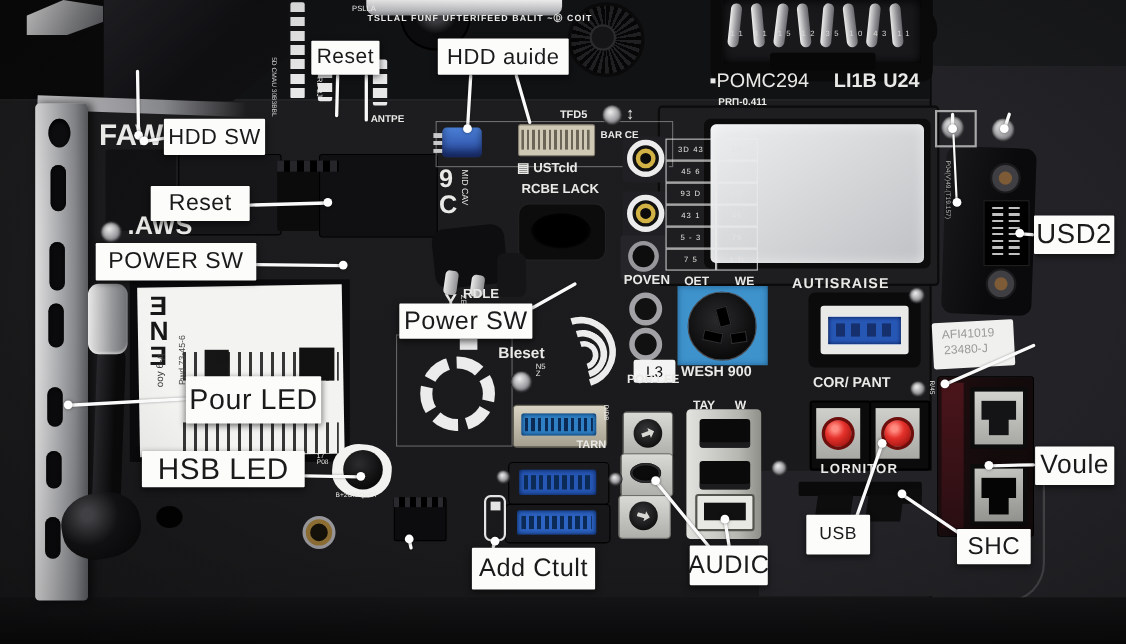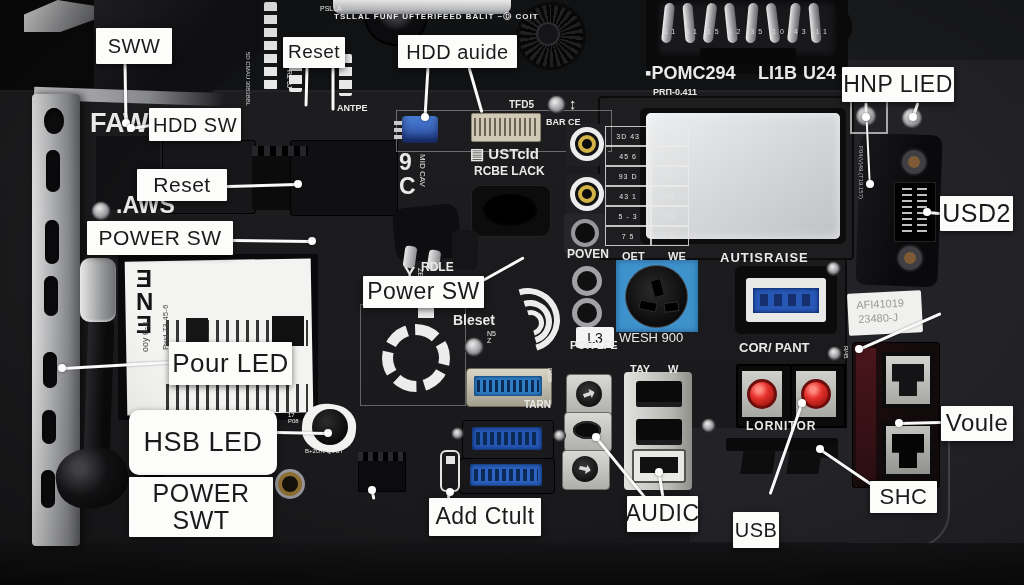--- a/index.html
+++ b/index.html
@@ -237,38 +237,34 @@
   <div class="abs" style="left:882px;top:422px;width:52px;height:56px;background:#0c0c0d;z-index:11;"></div>
   <div class="abs" style="left:886px;top:426px;width:44px;height:48px;background:linear-gradient(180deg,#c4c4c1,#9a9a96);z-index:12;"></div>
   <div class="abs" style="left:892px;top:434px;width:32px;height:34px;background:#050506;clip-path:polygon(0 0,100% 0,100% 55%,78% 55%,78% 100%,22% 100%,22% 55%,0 55%);z-index:13;"></div>
 
   <div class="wstrip" style="left:264px;top:2px;width:13px;height:88px;"></div>
   <div class="wstrip" style="left:289px;top:62px;width:13px;height:30px;"></div>
   <div class="wstrip" style="left:339px;top:54px;width:13px;height:42px;"></div>
 
   <div class="abs" style="left:0;top:0;width:1024px;height:585px;background:radial-gradient(ellipse at 55% 45%,transparent 55%,rgba(0,0,0,.28));pointer-events:none;z-index:14;"></div>
 
-<div class="lab" style="left: 96px; top: 28px; width: 76px; height: 36px; font-size: 20px;">SWW</div>
     <div class="lab" style="left: 283px; top: 37px; width: 62px; height: 31px; font-size: 19px;">Reset</div>
     <div class="lab" style="left: 398px; top: 35px; width: 119px; height: 33px; font-size: 20px;">HDD auide</div>
     <div class="lab" style="left: 149px; top: 108px; width: 92px; height: 33px; font-size: 20px;">HDD SW</div>
     <div class="lab" style="left: 137px; top: 169px; width: 90px; height: 32px; font-size: 21px;">Reset</div>
     <div class="lab" style="left: 87px; top: 221px; width: 146px; height: 34px; font-size: 21px;">POWER SW</div>
     <div class="lab" style="left: 169px; top: 342px; width: 123px; height: 43px; font-size: 26px;">Pour LED</div>
     <div class="lab" style="left: 363px; top: 276px; width: 121px; height: 32px; font-size: 23px;">Power SW</div>
-    <div class="lab" style="left: 129px; top: 410px; width: 148px; height: 65px; font-size: 27px; border-radius: 10px;">HSB LED</div>
-    <div class="lab" style="left: 129px; top: 477px; width: 144px; height: 60px; font-size: 25px;">POWER
-SWT</div>
+    <div class="lab" style="left: 129px; top: 410px; width: 148px; height: 33px; font-size: 27px;">HSB LED</div>
     <div class="lab" style="left: 429px; top: 498px; width: 112px; height: 38px; font-size: 23px;">Add Ctult</div>
     <div class="lab" style="left: 627px; top: 496px; width: 71px; height: 36px; font-size: 23px;">AUDIC</div>
-    <div class="lab" style="left: 733px; top: 512px; width: 46px; height: 36px; font-size: 20px;">USB</div>
+    <div class="lab" style="left: 733px; top: 468px; width: 58px; height: 36px; font-size: 16px;">USB</div>
     <div class="lab" style="left: 870px; top: 481px; width: 67px; height: 32px; font-size: 22px;">SHC</div>
     <div class="lab" style="left: 941px; top: 406px; width: 72px; height: 35px; font-size: 24px;">Voule</div>
     <div class="lab" style="left: 940px; top: 196px; width: 73px; height: 35px; font-size: 25px;">USD2</div>
-    <div class="lab" style="left: 842px; top: 67px; width: 112px; height: 35px; font-size: 23px;">HNP LIED</div>
     <div class="cline" style="left: 125px; top: 61.5px; width: 60.0083px; transform: rotate(89.0452deg);"></div>
     <div class="cdot" style="left: 122px; top: 119px;"></div>
     <div class="cline" style="left: 307px; top: 65.5px; width: 39.0128px; transform: rotate(91.4688deg);"></div>
     <div class="cline" style="left: 333px; top: 65.5px; width: 43px; transform: rotate(90deg);"></div>
     <div class="cline" style="left: 428px; top: 65.5px; width: 50.0899px; transform: rotate(93.4336deg);"></div>
     <div class="cdot" style="left: 421px; top: 113px;"></div>
     <div class="cline" style="left: 469px; top: 65.5px; width: 46.8402px; transform: rotate(73.8866deg);"></div>
     <div class="cline" style="left: 150px; top: 123.5px; width: 19.2354px; transform: rotate(171.027deg);"></div>
     <div class="cdot" style="left: 127px; top: 124px;"></div>
     <div class="cline" style="left: 226px; top: 184.5px; width: 72.0278px; transform: rotate(-1.59114deg);"></div>
@@ -305,38 +301,38 @@
     <div class="cline" style="left: 867px; top: 120.5px; width: 62.0725px; height: 1.5px; transform: rotate(87.2298deg);"></div>
     <div class="cdot" style="left: 866px; top: 180px;"></div>
     <div class="silk" style="left: 334px; top: 13px; font-size: 8px; font-weight: bold; letter-spacing: 1px;">TSLLAL FUNF UFTERIFEED BALIT ~Ⓓ COIT</div>
     <div class="silk" style="left: 320px; top: 5px; font-size: 7px;">PSLLA</div>
     <div class="silk" style="left: 90px; top: 110px; font-size: 27px; font-weight: bold;">FAW2</div>
     <div class="silk" style="left: 116px; top: 194px; font-size: 23px; font-weight: bold;">.AWS</div>
     <div class="silk" style="left: 337px; top: 104px; font-size: 9px; font-weight: bold;">ANTPE</div>
     <div class="silk" style="left: 509px; top: 100px; font-size: 10px; font-weight: bold;">TFD5</div>
     <div class="silk" style="left: 546px; top: 118px; font-size: 9px; font-weight: bold;">BAR CE</div>
     <div class="silk" style="left: 569px; top: 96px; font-size: 15px;">↕</div>
-    <div class="silk" style="left: 470px; top: 146px; font-size: 15px; font-weight: bold; text-align: center;">▤ USTcld</div>
+    <div class="silk" style="left: 470px; top: 146px; font-size: 12px; font-weight: bold; text-align: center;">▤ USTcld</div>
     <div class="silk" style="left: 474px; top: 165px; font-size: 12px; font-weight: bold;">RCBE LACK</div>
     <div class="silk" style="left: 421px; top: 261px; font-size: 12px; font-weight: bold;">RDLE</div>
     <div class="silk" style="left: 453px; top: 313px; font-size: 14px; font-weight: bold;">Bleset</div>
     <div class="silk" style="left: 487px; top: 330px; font-size: 7px;">N5
 Z</div>
     <div class="silk" style="left: 567px; top: 248px; font-size: 12px; font-weight: bold;">POVEN</div>
     <div class="silk" style="left: 622px; top: 251px; font-size: 11px; font-weight: bold;">OET</div>
     <div class="silk" style="left: 668px; top: 251px; font-size: 11px; font-weight: bold;">WE</div>
-    <div class="silk" style="left: 619px; top: 331px; font-size: 13px; font-weight: normal;">WESH 900</div>
+    <div class="silk" style="left: 619px; top: 331px; font-size: 13px; font-weight: bold;">WESH 900</div>
     <div class="silk" style="left: 720px; top: 251px; font-size: 13px; font-weight: bold; letter-spacing: 1px;">AUTISRAISE</div>
     <div class="silk" style="left: 739px; top: 341px; font-size: 13px; font-weight: bold;">COR/ PANT</div>
     <div class="silk" style="left: 746px; top: 420px; font-size: 12px; font-weight: bold; letter-spacing: 1px;">LORNITOR</div>
     <div class="silk" style="left: 570px; top: 340px; font-size: 11px; font-weight: bold;">POR LFE</div>
     <div class="silk" style="left: 630px; top: 364px; font-size: 11px; font-weight: bold;">TAY</div>
     <div class="silk" style="left: 668px; top: 364px; font-size: 11px; font-weight: bold;">W</div>
     <div class="silk" style="left: 524px; top: 400px; font-size: 10px; font-weight: bold;">TARN</div>
-    <div class="silk" style="left: 645px; top: 64px; font-size: 18px; font-weight: bold;">▪POMC294</div>
+    <div class="silk" style="left: 645px; top: 64px; font-size: 18px; font-weight: normal;">▪POMC294</div>
     <div class="silk" style="left: 758px; top: 64px; font-size: 18px; font-weight: bold;">LI1B</div>
     <div class="silk" style="left: 803px; top: 64px; font-size: 18px; font-weight: bold;">U24</div>
     <div class="silk" style="left: 653px; top: 88px; font-size: 9px; font-weight: bold;">PRП-0.411</div>
     <div class="silk" style="left: 664px; top: 28px; font-size: 7px; letter-spacing: 4px; color: rgb(216, 216, 214);">11  41  15  12  35  10  43  11</div>
     <div class="silk" style="left: 136px; top: 268px; font-size: 24px; font-weight: bold; color: rgb(22, 22, 22); line-height: 0.95;">Ǝ
 N
 Ǝ</div>
     <div class="silk" style="left: 196px; top: 320px; font-size: 16px; font-weight: bold; color: rgb(22, 22, 22);">M</div>
     <div class="silk" style="left: 141px; top: 352px; font-size: 9px; color: rgb(58, 58, 58); transform: rotate(-90deg);">ооу 6-д</div>
     <div class="silk" style="left: 162px; top: 350px; font-size: 8px; color: rgb(74, 74, 74); transform: rotate(-90deg);">Pwd 73-45-6</div>

